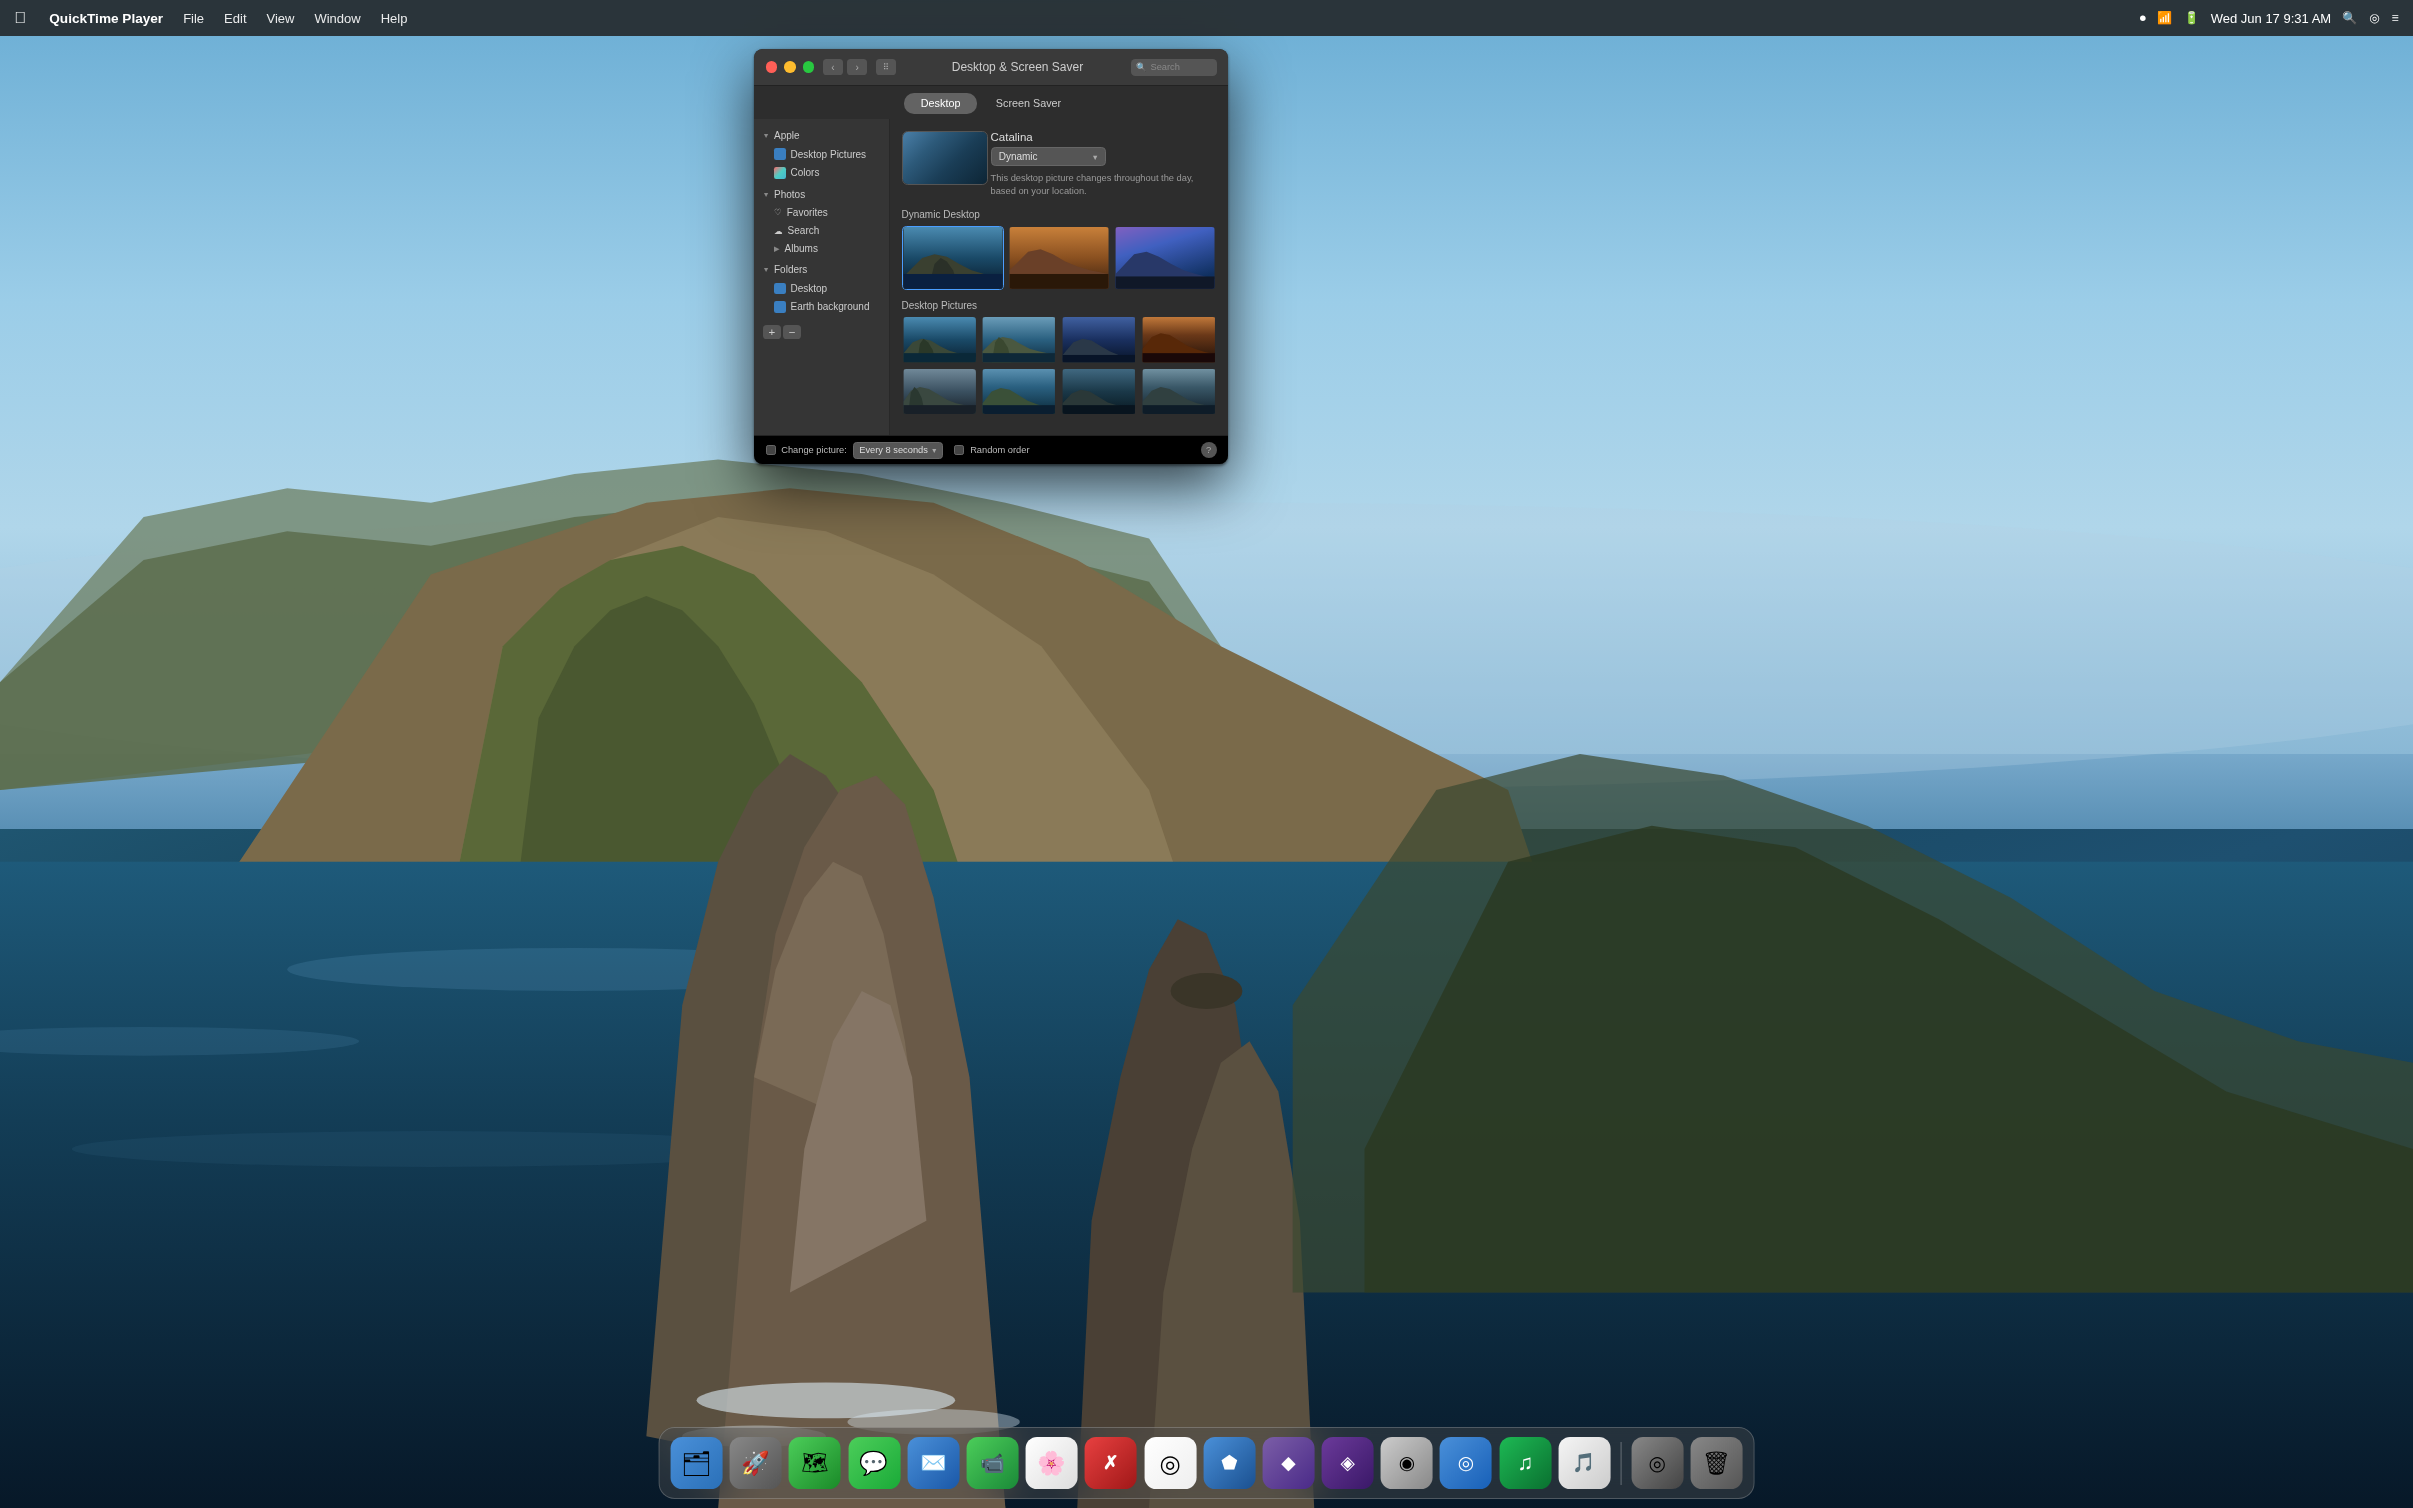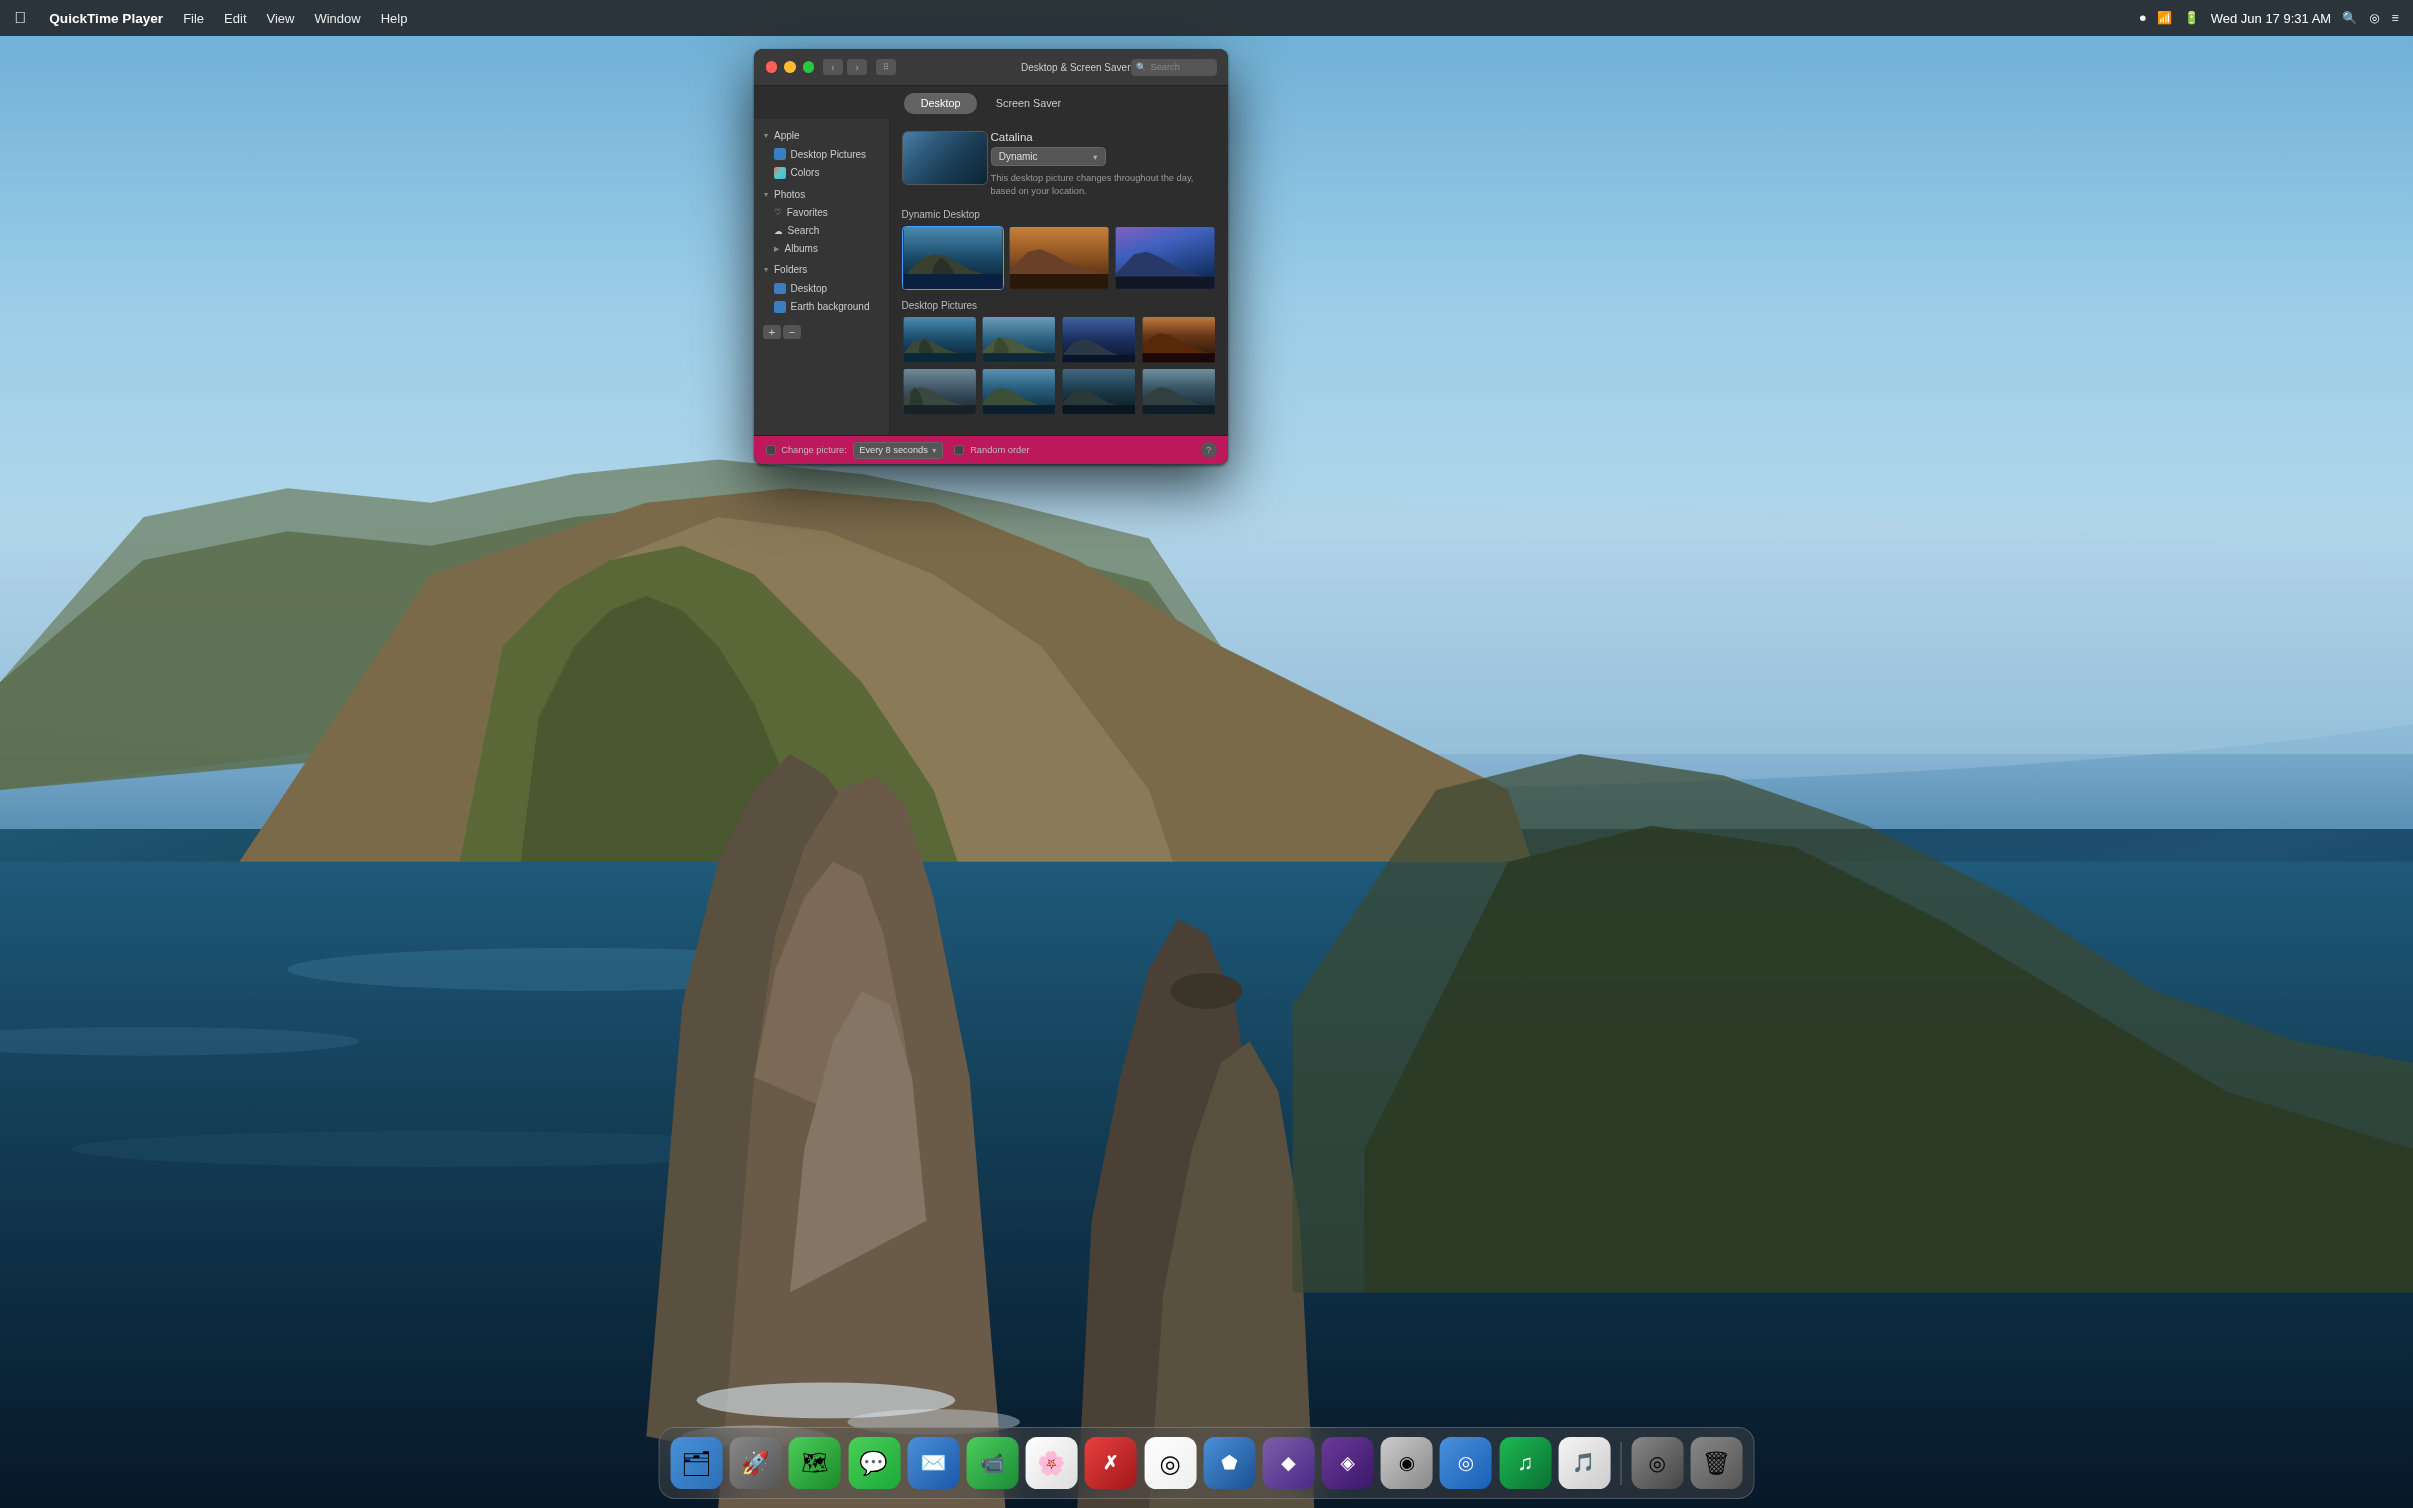--- a/index.html
+++ b/index.html
@@ -210,23 +210,23 @@
       display: flex;
       align-items: center;
       justify-content: center;
       color: #aaa;
       font-size: 8.6px;
       cursor: pointer;
       margin-right: 8.6px;
     }
     .window-title {
       flex: 1;
-      text-align: right;
+      text-align: center;
       color: #ccc;
-      font-size: 10px;
+      font-size: 12px;
       font-weight: 500;
     }
     .window-search {
       width: 86px;
       height: 17px;
       background: #555;
       border-radius: 4.3px;
       display: flex;
       align-items: center;
       padding: 0 5.7px;
@@ -411,21 +411,21 @@
       border: 1.4px solid transparent;
       flex-shrink: 0;
     }
     .thumb.selected {
       border-color: #4a9eff;
     }
 
     
     .bottom-options {
       padding: 5.7px 11.5px;
-      background: #be185d;
+      background: #000000;
       border-top: 0.7px solid #222;
       display: flex;
       align-items: center;
       gap: 11.5px;
     }
     .option-row {
       display: flex;
       align-items: center;
       gap: 5.7px;
     }

